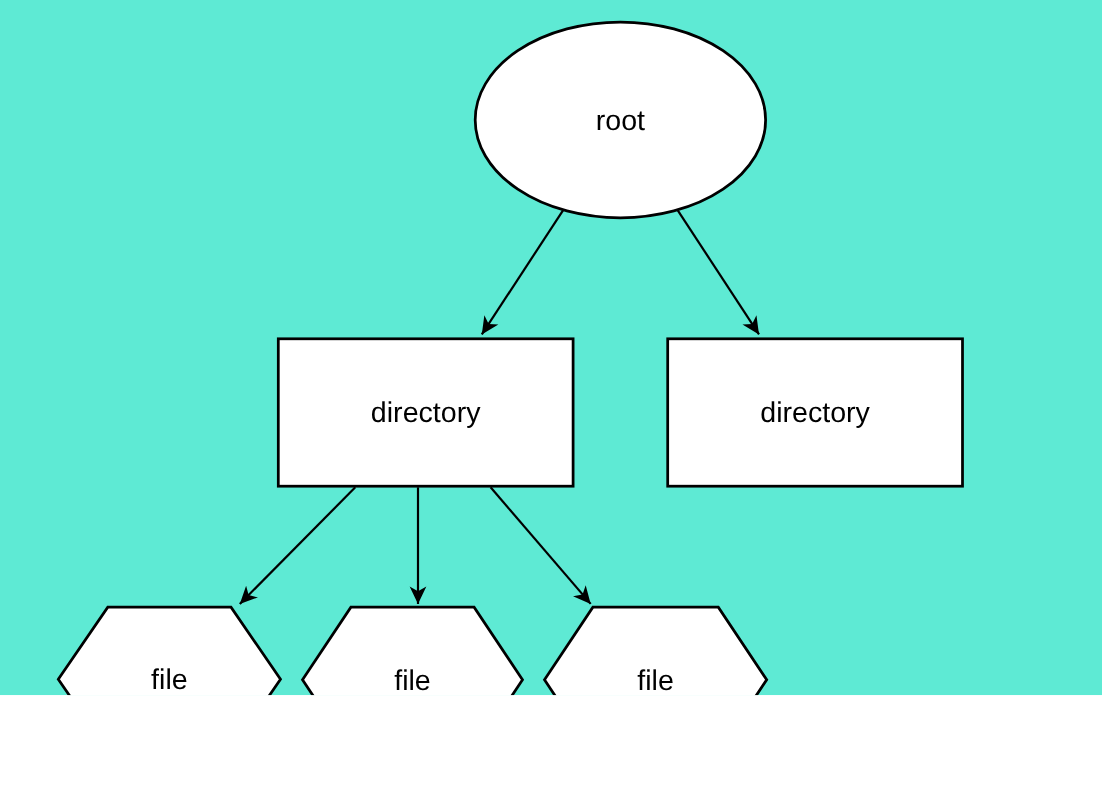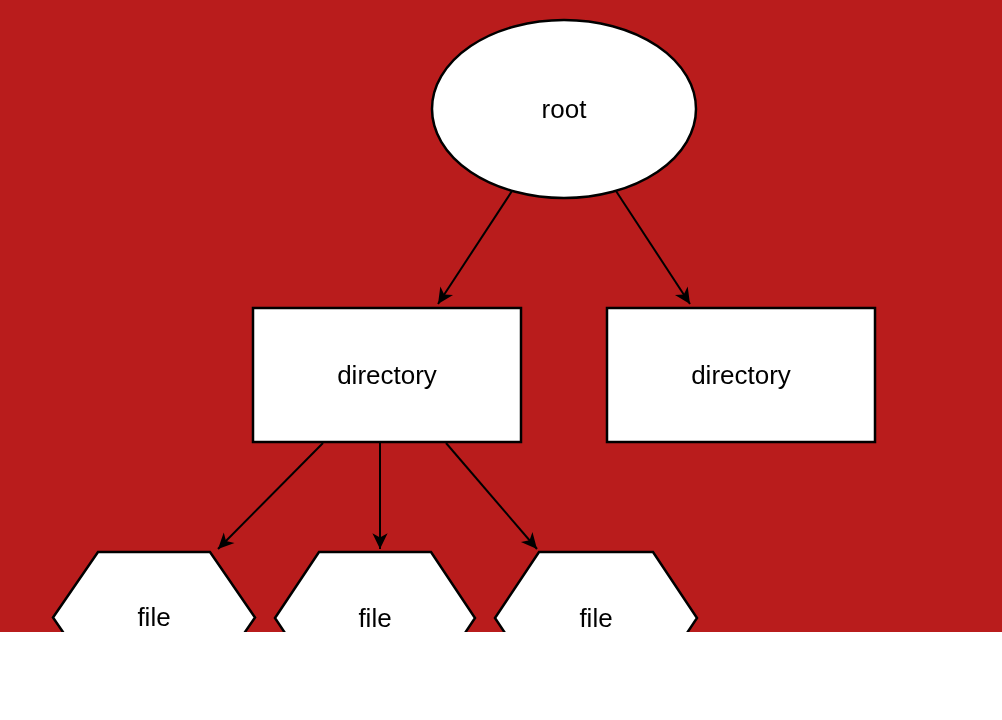--- a/index.html
+++ b/index.html
@@ -3,21 +3,21 @@
 <meta charset="utf-8">
 <style>
   html, body {
     margin: 0;
     padding: 0;
     background: #ffffff;
   }
   .canvas-wrap {
     width: 1002px;
     height: 632px;
-    background: #b91c1c;
+    background: #5eead4;
     position: relative;
     overflow: hidden;
   }
   svg {
     display: block;
   }
   .node-shape {
     fill: #ffffff;
     stroke: #000000;
     stroke-width: 2.5;

